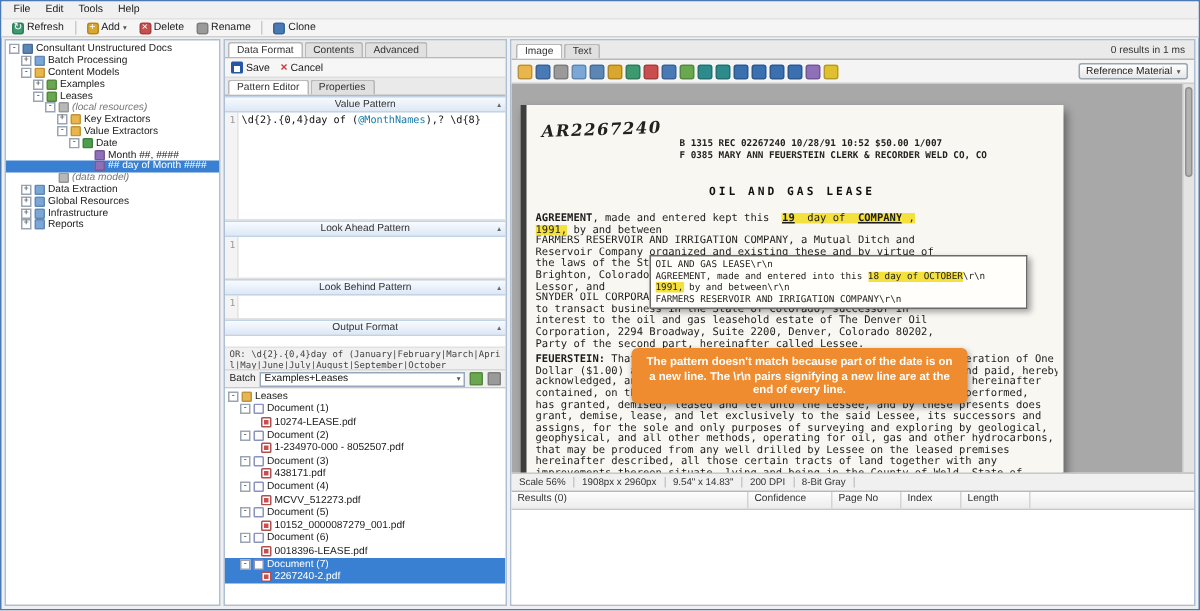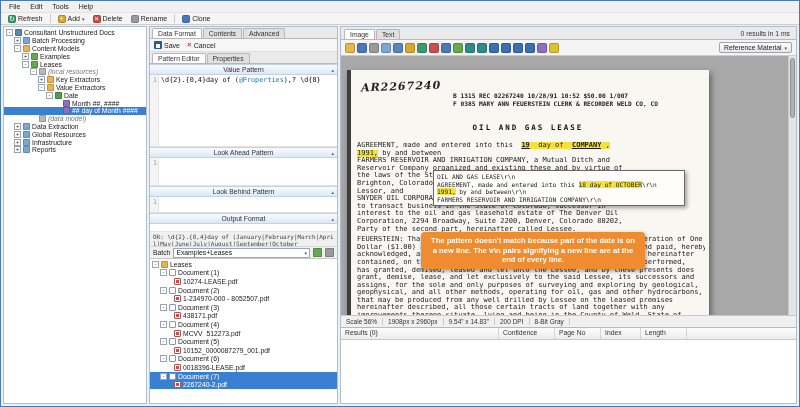--- a/index.html
+++ b/index.html
@@ -77,21 +77,21 @@
   .scan-page{position:absolute;left:6px;top:14px;width:362px;height:560px;background:#f8f7f2;box-shadow:2px 3px 6px rgba(0,0,0,.45)}
   .scan-edge{position:absolute;left:0;top:0;bottom:0;width:4px;background:#1d1d1d;opacity:.85}
   .handwritten{position:absolute;left:14px;top:10px;font-family:"DejaVu Serif",serif;font-style:italic;font-weight:bold;font-size:11px;color:#222;transform:rotate(-2deg);letter-spacing:1px}
   .stamp{position:absolute;left:106px;font-family:"DejaVu Sans Mono",monospace;font-size:6.2px;font-weight:bold;color:#222;white-space:pre}
   #stamp1{top:22px}
   #stamp2{top:30px}
   .scan-title{position:absolute;left:0;right:0;top:53px;text-align:center;font-family:"DejaVu Sans Mono",monospace;font-weight:bold;font-size:7.5px;letter-spacing:2px;color:#111}
   .scan-body{position:absolute;left:10px;right:4px;top:72px}
   .scan-line{font-family:"DejaVu Sans Mono",monospace;font-size:7px;line-height:7.6px;color:#1c1c1c;white-space:pre;overflow:hidden}
   .sp{}
-  .sb{font-weight:normal}
+  .sb{font-weight:bold}
   .sh{background:#f5e13e}
   .su{background:#f5e13e;font-weight:bold;text-decoration:underline}
   .ocr-tooltip{position:absolute;left:86px;top:100px;width:252px;background:#fffefa;border:1px solid #6a6a6a;box-shadow:2px 2px 4px rgba(0,0,0,.35);padding:2px 3px;z-index:3}
   .ocr-tooltip .scan-line{font-size:6.2px;line-height:7.6px}
   .callout{position:absolute;left:74px;top:162px;width:224px;background:#ef8c2f;border-radius:4px;box-shadow:1px 2px 4px rgba(0,0,0,.4);padding:4px 7px;z-index:4}
   .callout-text{font-size:7.6px;line-height:9.5px;font-weight:bold;color:#fff;text-align:center;font-family:"Liberation Sans",sans-serif}
   .status-bar{height:12px;display:flex;align-items:center;background:#f0f0f0;border-top:1px solid #c8c8c8;font-size:6.5px;color:#333}
   .status-seg{padding:0 5px;border-right:1px solid #c8c8c8;white-space:nowrap}
   .results-panel{height:76px;display:flex;flex-direction:column;border-top:1px solid #b8b8b8;background:#fff}
   .results-header{height:12px;display:flex;background:linear-gradient(#fdfdfd,#ececec);border-bottom:1px solid #c8c8c8}
@@ -240,21 +240,21 @@
         <div class="tab active">Pattern Editor</div>
         <div class="tab">Properties</div>
       </div>
 
     <div class="section-hdr">
       <span class="hdr-lbl">Value Pattern</span>
       <span class="hdr-caret">▴</span>
     </div>
     <div id="vp-area" class="code-area">
       <div class="gutter">1</div>
-      <div class="code-text"><span>\d{2}.{0,4}day of (</span><span class="code-ref">@Properties</span><span>),? \d{8}</span></div>
+      <div class="code-text"><span>\d{2}.{0,4}day of (</span><span class="code-ref">@MonthNames</span><span>),? \d{8}</span></div>
     </div>
 
     <div class="section-hdr">
       <span class="hdr-lbl">Look Ahead Pattern</span>
       <span class="hdr-caret">▴</span>
     </div>
     <div id="la-area" class="code-area">
       <div class="gutter">1</div>
       <div class="code-text"></div>
     </div>
@@ -394,21 +394,21 @@
     </div>
 
     <div class="viewer">
       <div class="scan-page">
         <div class="scan-edge"></div>
         <div class="handwritten">AR2267240</div>
         <div id="stamp1" class="stamp">B 1315 REC 02267240 10/28/91 10:52 $50.00 1/007</div>
         <div id="stamp2" class="stamp">F 0385 MARY ANN FEUERSTEIN CLERK &amp; RECORDER WELD CO, CO</div>
         <div class="scan-title">OIL AND GAS LEASE</div>
         <div class="scan-body">
-            <div class="scan-line"><span class="sb">AGREEMENT</span><span class="sp">, made and entered into this  </span><span class="su">19</span><span class="sh">  day of  </span><span class="su">COMPANY</span><span class="sh"> ,</span></div>
+            <div class="scan-line"><span class="sb">AGREEMENT</span><span class="sp">, made and entered kept this  </span><span class="su">19</span><span class="sh">  day of  </span><span class="su">COMPANY</span><span class="sh"> ,</span></div>
             <div class="scan-line"><span class="sh">1991,</span><span class="sp"> by and between</span></div>
             <div class="scan-line"><span class="sp">FARMERS RESERVOIR AND IRRIGATION COMPANY, a Mutual Ditch and</span></div>
             <div class="scan-line"><span class="sp">Reservoir Company organized and existing these and by virtue of</span></div>
             <div class="scan-line"><span class="sp">the laws of the State of Colorado, with its principal office at</span></div>
             <div class="scan-line"><span class="sp">Brighton, Colorado, Party of the first part, hereinafter called</span></div>
             <div class="scan-line"><span class="sp">Lessor, and</span></div>
             <div class="scan-line"><span class="sp">SNYDER OIL CORPORATION, a Delaware Corporation duly authorized</span></div>
             <div class="scan-line"><span class="sp">to transact business in the State of Colorado, successor in</span></div>
             <div class="scan-line"><span class="sp">interest to the oil and gas leasehold estate of The Denver Oil</span></div>
             <div class="scan-line"><span class="sp">Corporation, 2294 Broadway, Suite 2200, Denver, Colorado 80202,</span></div>

